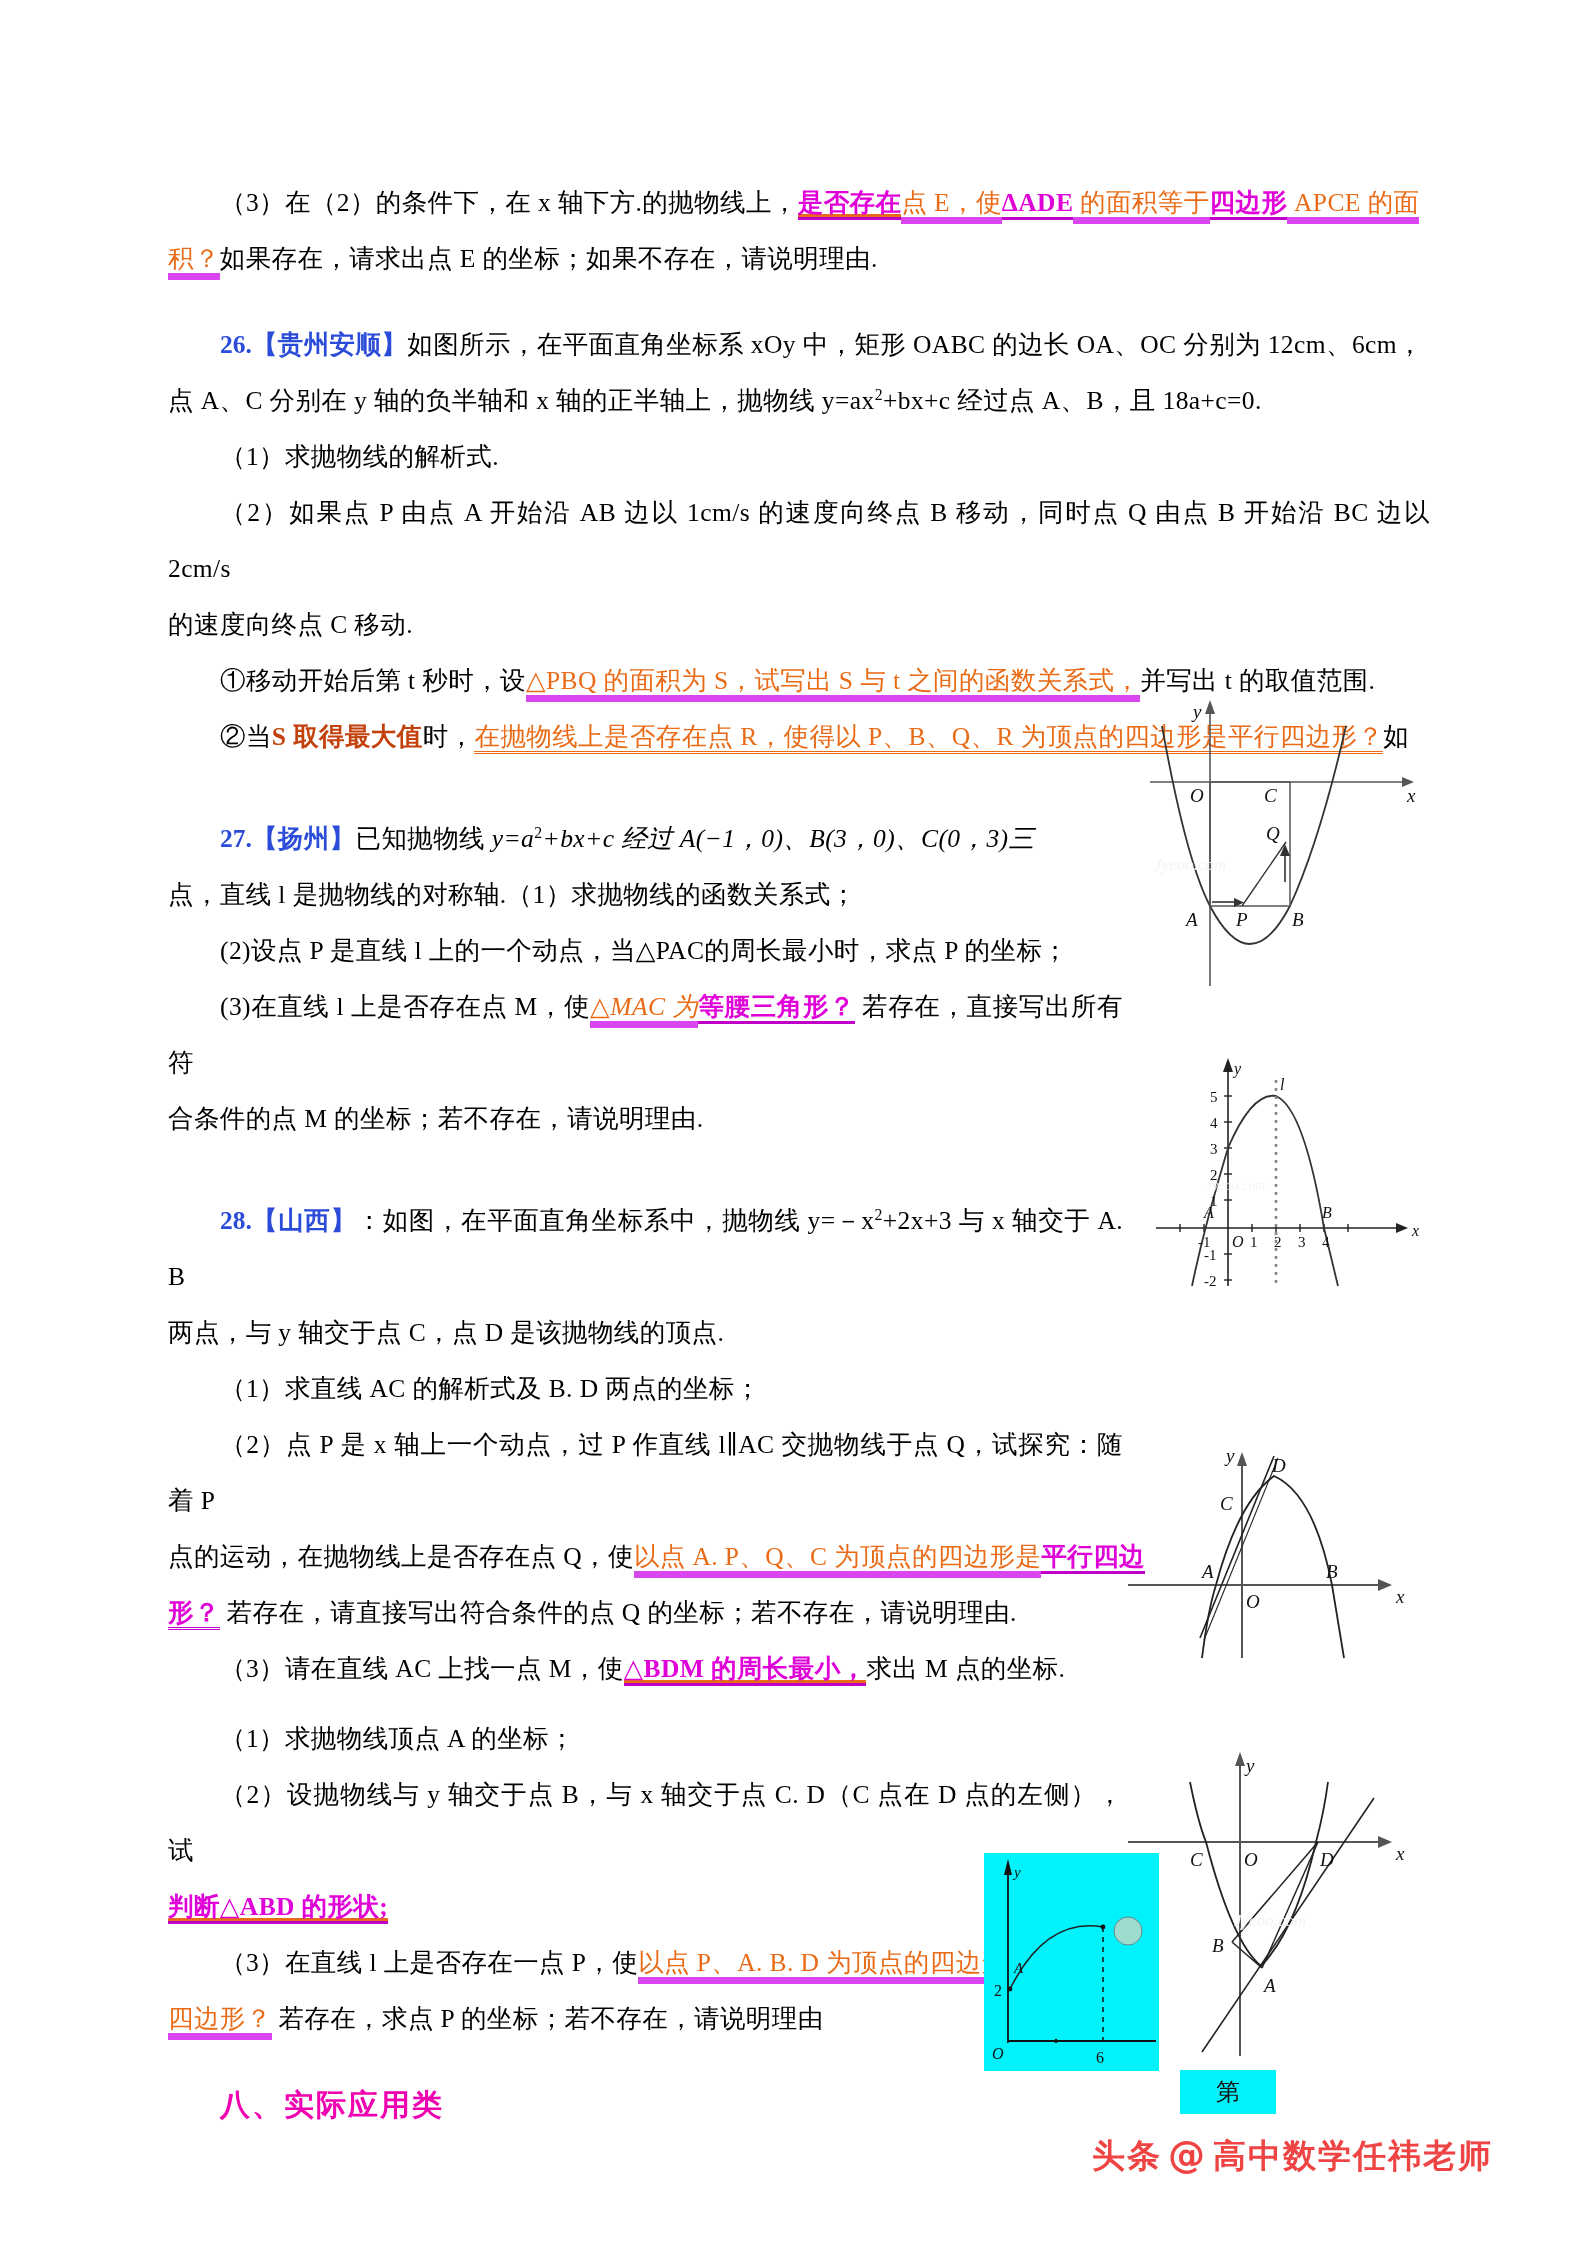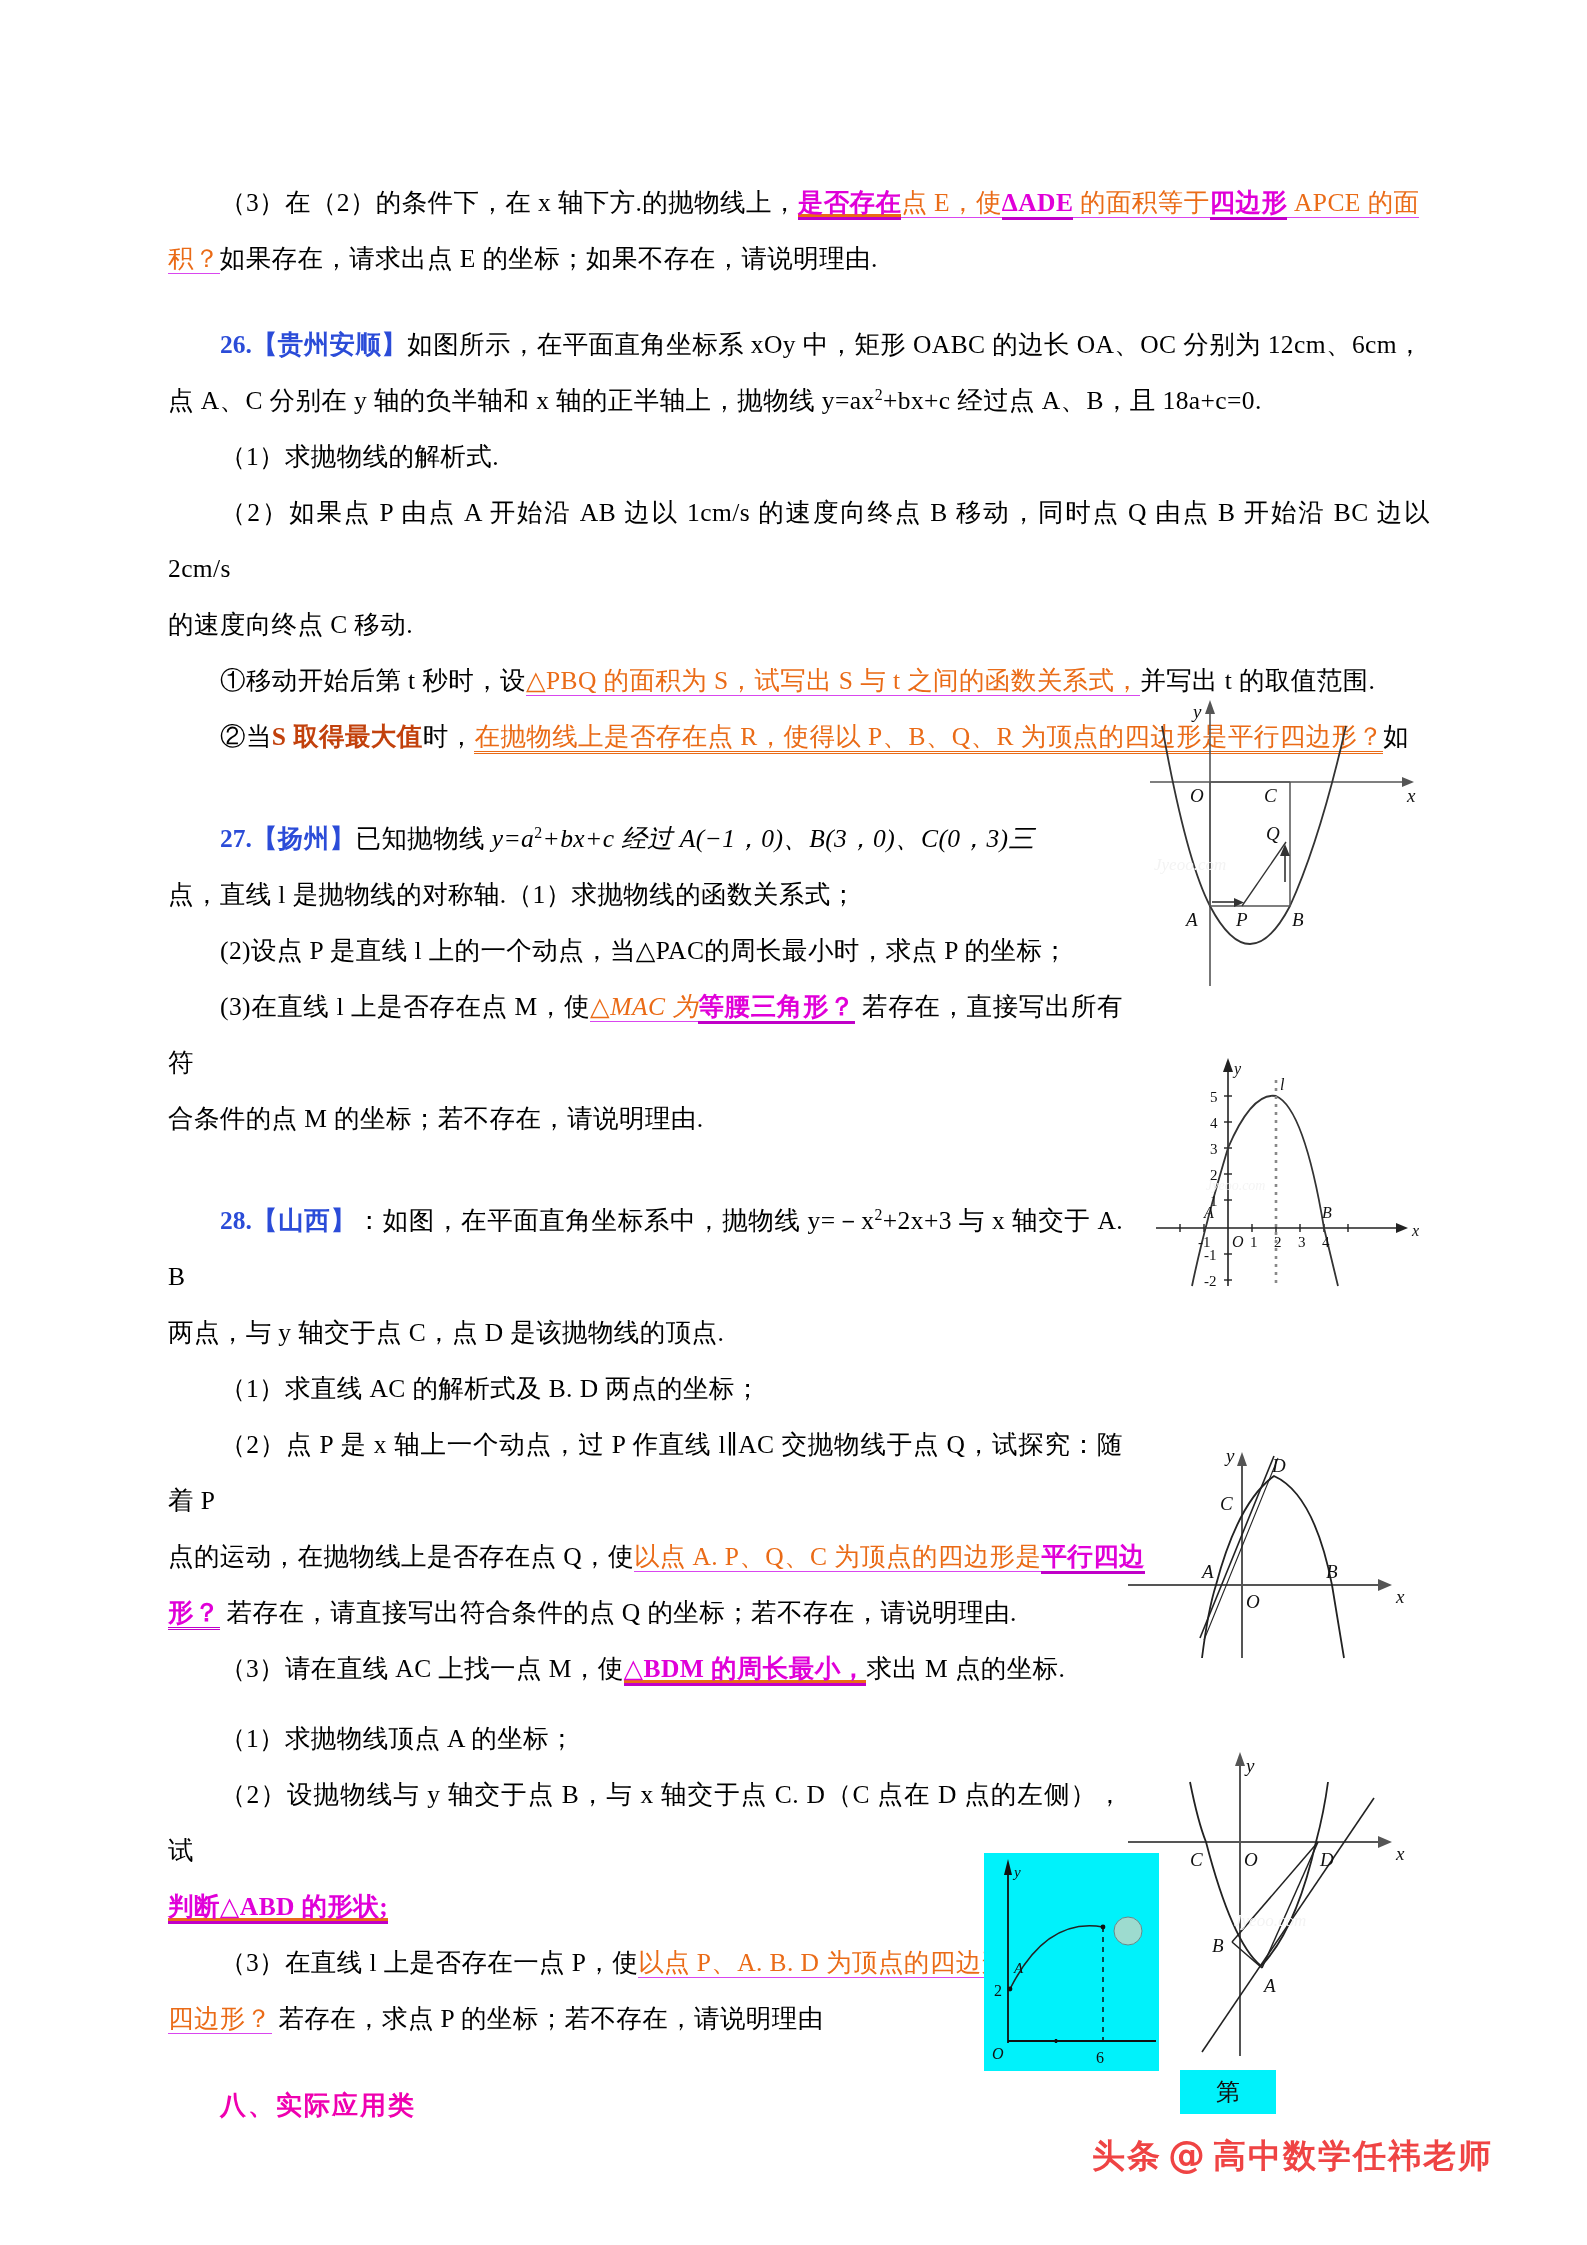--- a/index.html
+++ b/index.html
@@ -38,28 +38,28 @@
   .gap-lg { height: 46px; }
 
   
   .qnum { color: #2b4cd8; font-weight: bold; letter-spacing: 0px;}
   .city { color: #2b4cd8; font-weight: bold; }
   .hl-magenta { color: #c2410c; font-weight: bold; }
   .u-magenta  { color: #e000d8; font-weight: bold;
                 border-bottom: 3px solid #c000c8;
                 box-shadow: inset 0 -7px 0 -4px #ea6b17; }
   .u-orange   { color: #ea6b17;
-                border-bottom: 1px solid #d946ef; }
+                border-bottom: 7px solid #d946ef; }
   .u-mag-line { color: #e000d8; font-weight: bold;
                 border-bottom: 3px solid #c000c8; }
   .u-mag-dbl  { color: #e000d8; font-weight: bold;
                 border-bottom: 3px double #c000c8; }
   .u-orange-dbl { color: #ea6b17; border-bottom: 3px double #ea6b17; }
   .sec-head {
-    color: #ef00b0; font-weight: bold; font-size: 26px;
+    color: #ef00b0; font-weight: bold; font-size: 30px;
     letter-spacing: 2px;
     font-family: "DejaVu Sans", "Liberation Sans", sans-serif;
   }
   sup { font-size: 0.62em; vertical-align: super; line-height: 0; }
   .ital { font-style: italic; }
 
   
   .fig { position: absolute; }
   .fig svg { display: block; }
   .cyanbox { position: absolute; background: #00f2fb; }

